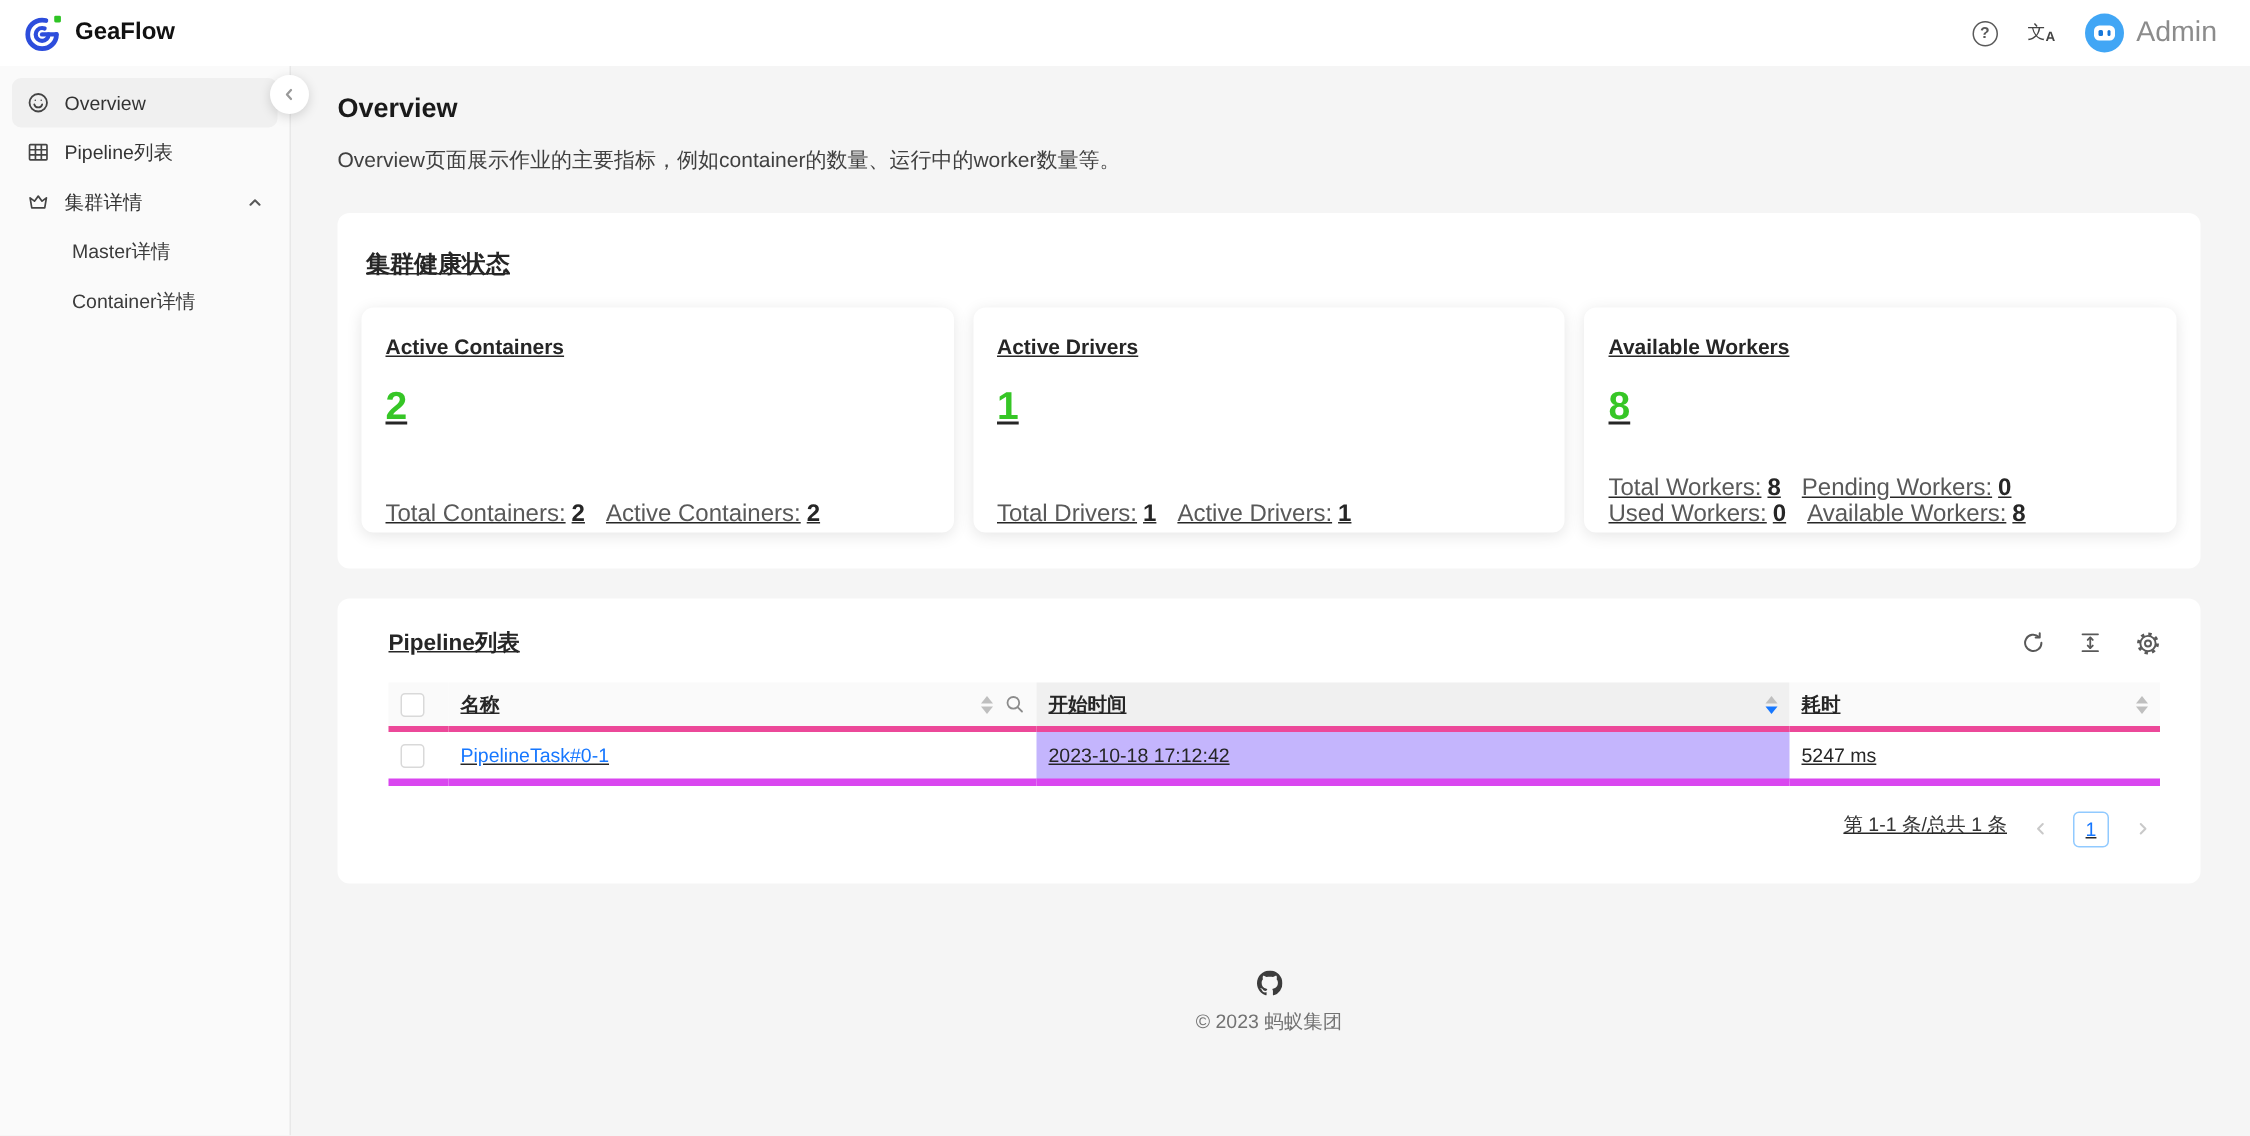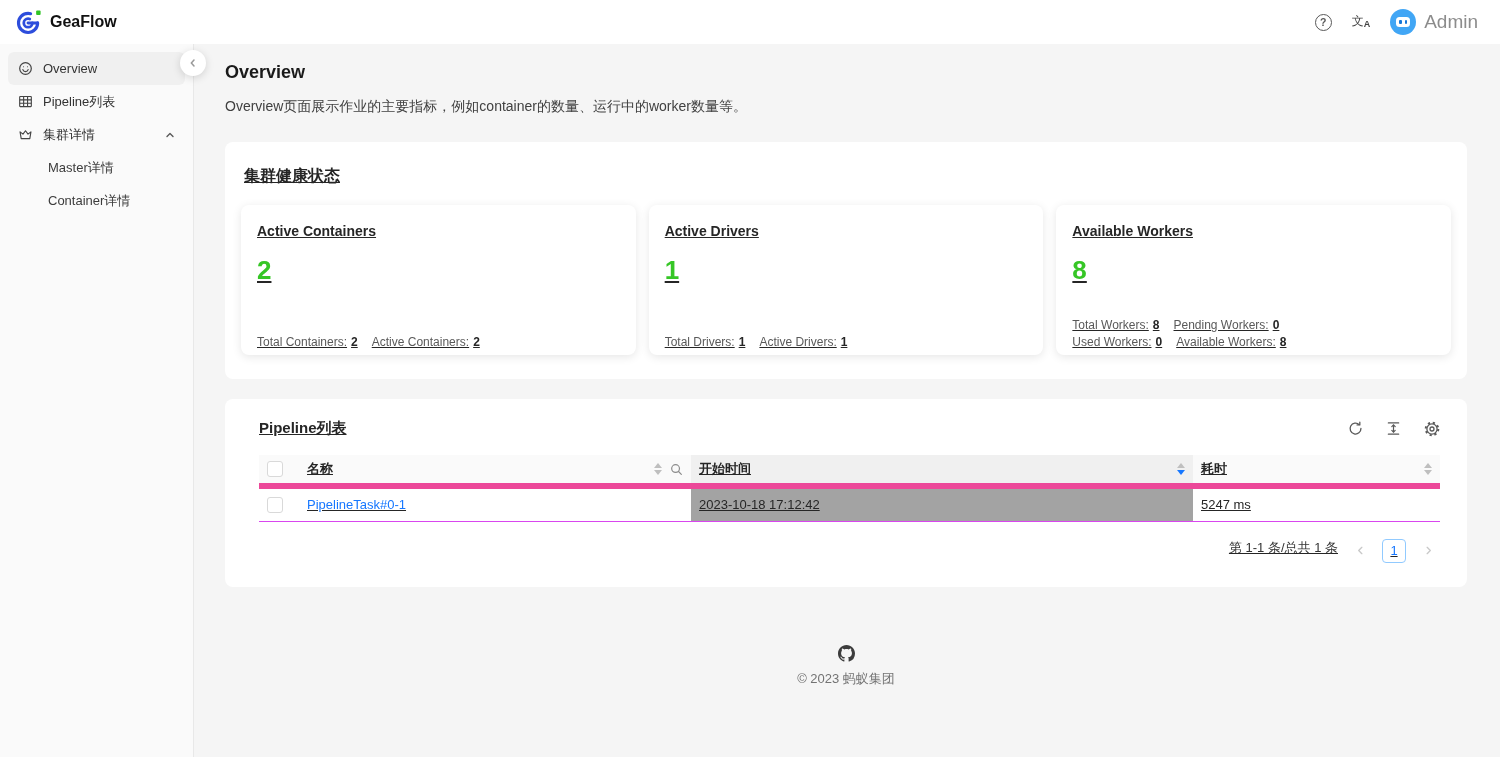--- a/index.html
+++ b/index.html
@@ -38,36 +38,36 @@
   .main{flex:1;padding:18px 33px 0 31px;overflow:hidden;}
   .page-title{font-size:18px;font-weight:700;color:#1a1a1a;margin-bottom:15px;}
   .page-desc{font-size:14px;color:#404040;margin-bottom:26px;}
   .card{background:#fff;border-radius:8px;text-decoration:underline;}
   .health-card{padding:18px 16px 24px;}
   .health-title{font-size:16px;font-weight:600;color:#262626;margin:6px 0 18px 3px;}
   .stat-row{display:flex;gap:13px;}
   .stat-card{flex:1;background:#fff;border-radius:8px;box-shadow:0 2px 10px rgba(0,0,0,.10);padding:18px 16px 4px;height:150px;display:flex;flex-direction:column;}
   .stat-title{font-size:14px;font-weight:700;color:#262626;}
   .stat-value{font-size:26px;font-weight:700;color:var(--accent,#36c626);margin-top:16px;}
-  .stat-footer{margin-top:auto;font-size:12px;color:#595959;line-height:17px;}
+  .stat-footer{margin-top:auto;font-size:16px;color:#595959;line-height:17px;}
   .stat-line{display:flex;gap:14px;}
   .stat b{font-weight:700;color:#262626;margin-left:4px;}
   
   .pipeline-card{margin-top:20px;padding:20px 27px 24px 34px;}
   .card-head{display:flex;align-items:center;justify-content:space-between;margin-bottom:17px;}
   .card-title{font-size:15px;font-weight:600;color:#262626;}
   .card-toolbar{display:flex;align-items:center;gap:23px;color:#595959;}
   table{width:100%;border-collapse:collapse;font-size:13px;}
   col.c-check{width:40px;} col.c-name{width:392px;} col.c-time{width:502px;}
-  th{background:#fafafa;height:31px;font-weight:600;color:#262626;text-align:left;padding:0 8px;border-bottom:6px solid #ec4899;margin-left:36px;}
+  th{background:#fafafa;height:31px;font-weight:600;color:#262626;text-align:left;padding:0 8px;border-bottom:4px solid #ec4899;margin-left:36px;}
   th.sorted{background:#f0f0f0;}
   .th-inner{display:flex;align-items:center;gap:8px;}
   .th-inner .grow{flex:1;}
-  td{height:35px;padding:0 8px;border-bottom:1px solid #d946ef;color:#262626;}
-  td.sorted-cell{background:#a3a3a3;}
+  td{height:35px;padding:0 8px;border-bottom:5px solid #d946ef;color:#262626;}
+  td.sorted-cell{background:#c4b5fd;}
   .checkbox{width:16px;height:16px;border:1px solid #d9d9d9;border-radius:3px;background:#fff;display:inline-block;vertical-align:middle;cursor:pointer;}
   .sorter{display:inline-flex;flex-direction:column;align-items:center;cursor:pointer;}
   .caret{width:0;height:0;border-left:4px solid transparent;border-right:4px solid transparent;}
   .caret.up{border-bottom:5px solid #bfbfbf;margin-bottom:2px;}
   .caret.down{border-top:5px solid #bfbfbf;}
   .caret.down.active{border-top-color:#1677ff;}
   .col-search{color:#8c8c8c;display:inline-flex;cursor:pointer;}
   a.row-link{color:#1677ff;text-decoration:none;cursor:pointer;}
   
   .pagination{display:flex;align-items:flex-start;justify-content:flex-end;gap:10px;margin-top:17px;color:#333;}

